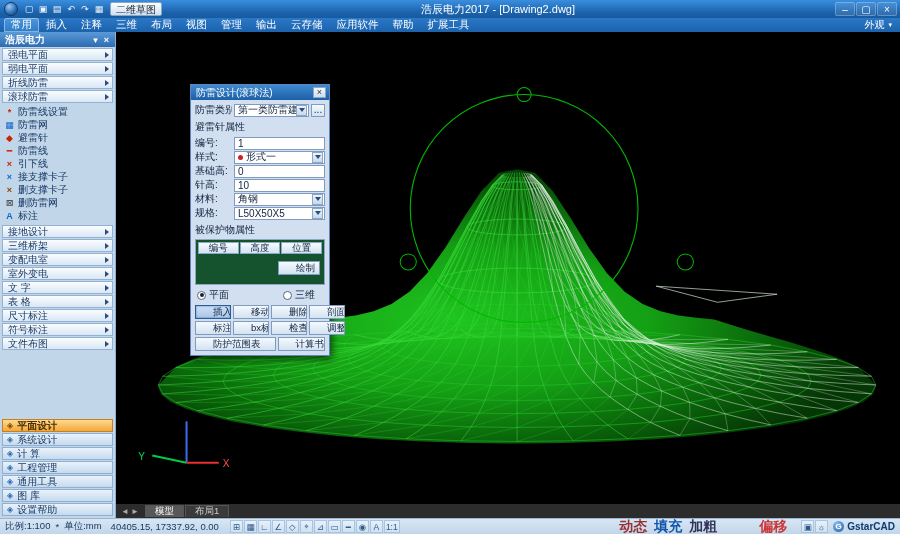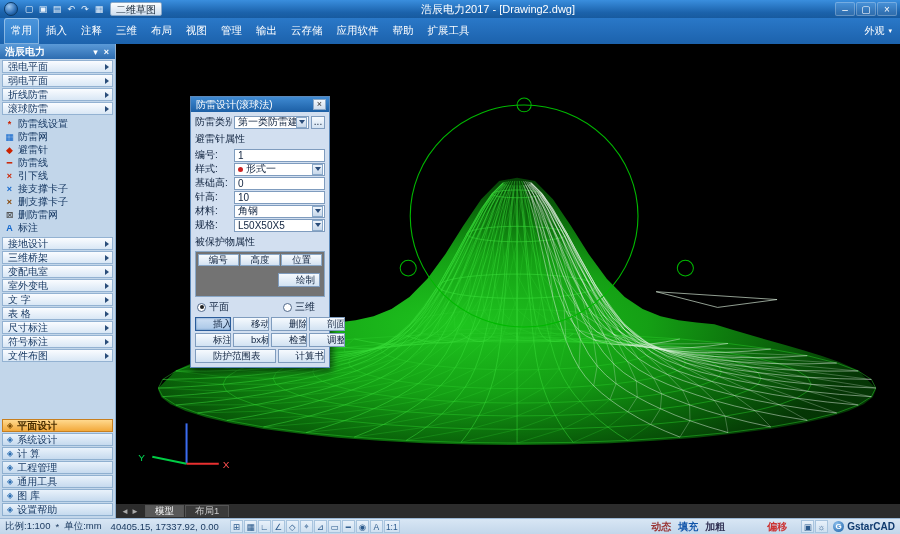--- a/index.html
+++ b/index.html
@@ -11,21 +11,21 @@
   .titlebar{height:18px;flex:none;background:linear-gradient(#3a8ede,#1b62ab 70%,#175a9f);display:flex;align-items:center;color:#fff;padding:0 3px;}
   .app-logo{width:14px;height:14px;border-radius:50%;background:radial-gradient(circle at 35% 30%,#9ec8f0,#2a6cb4 60%,#11406f);border:1px solid #0d3a66;margin:0 4px 0 1px;flex:none;}
   .qicons{display:flex;}
   .qicon{width:14px;height:14px;display:flex;align-items:center;justify-content:center;font-size:9px;color:#e8f2fc;}
   .workspace{height:14px;background:linear-gradient(#fdfefe,#cfdff0);border:1px solid #89a8c8;border-radius:2px;color:#123;font-size:10px;display:flex;align-items:center;gap:3px;padding:0 5px;margin-left:4px;flex-direction:column;}
   .workspace .arr{font-size:7px;color:#345;}
   .tb-title{flex:1;text-align:center;font-size:11px;color:#fff;white-space:nowrap;overflow:hidden;}
   .winbtn{width:20px;height:14px;display:flex;align-items:center;justify-content:center;font-size:10px;color:#fff;margin-left:1px;background:rgba(255,255,255,.10);border:1px solid rgba(255,255,255,.25);border-radius:2px;flex:none;}
 
   
-  .ribbonrow{height:26px;flex:none;background:linear-gradient(#2a78c8,#1c62ac);display:flex;align-items:flex-end;padding:0 4px;color:#fff;font-family:Liberation Serif, serif;}
+  .ribbonrow{height:14px;flex:none;background:linear-gradient(#2a78c8,#1c62ac);display:flex;align-items:flex-end;padding:0 4px;color:#fff;font-family:Liberation Serif, serif;}
   .rtabs{display:flex;align-items:flex-end;height:100%;}
   .rtab{font-size:10.5px;padding:2px 7px;height:100%;display:flex;align-items:center;white-space:nowrap;}
   .rtab.active{background:linear-gradient(#4c96dc,#2e7cc8);border-radius:3px 3px 0 0;box-shadow:inset 0 0 0 1px rgba(255,255,255,.4);}
   .rright{margin-left:auto;font-size:10px;display:flex;gap:4px;align-items:center;height:100%;padding-right:4px;}
   .rright .arr{font-size:7px;}
 
   
   .middle{flex:1;display:flex;min-height:0;}
   .sidebar{width:116px;flex:none;background:#c2d6ea;border-right:1px solid #8fb0d0;display:flex;flex-direction:column;font-size:10px;color:#11335e;overflow:hidden;}
   .sb-header{height:15px;flex:none;background:linear-gradient(#5a9ad8,#2d6cb0);color:#fff;display:flex;align-items:center;justify-content:space-between;padding:0 3px 0 5px;font-weight:bold;}
@@ -56,41 +56,41 @@
   .lttab{font-size:9.5px;color:#ccc;padding:0 9px;height:12px;display:flex;align-items:center;border:1px solid #555;border-bottom:none;background:#3a3a3a;white-space:nowrap;}
   .lttab.active{background:#585858;color:#fff;}
 
   
   .statusbar{height:16px;flex:none;background:linear-gradient(#d8e6f4,#c2d6ea);border-top:1px solid #9ab6d4;display:flex;align-items:center;font-size:9.5px;color:#17365c;padding:0 5px;gap:5px;white-space:nowrap;}
   .sb-coords{margin-left:4px;}
   .mode-icons{display:flex;gap:1px;margin-left:6px;}
   .micon{min-width:13px;height:13px;display:flex;align-items:center;justify-content:center;font-size:8.5px;color:#2c5a8c;background:linear-gradient(#e8f1fa,#cfe0f0);border:1px solid #a8c4de;padding:0 1px;}
   .sb-sp{flex:1;}
   .toggles{display:flex;gap:7px;margin-right:3px;}
-  .toggle{font-size:10px;font-weight:bold;}
+  .toggle{font-size:14px;font-weight:bold;}
   .brand{display:flex;align-items:center;gap:3px;font-weight:bold;color:#0f3a6e;font-size:10px;}
   .brand-logo{width:11px;height:11px;border-radius:50%;background:radial-gradient(circle at 35% 30%,#8cc0ee,#1b5fa5);color:#fff;font-size:8px;display:flex;align-items:center;justify-content:center;}
 
   
   .dialog{position:absolute;left:74px;top:52px;width:140px;background:#d2dff0;border:1px solid #5c88b8;box-shadow:2px 3px 8px rgba(0,0,0,.65);font-size:10px;color:#10233f;}
   .dlg-title{height:15px;background:linear-gradient(#3f8ad2,#1c5fa5);color:#fff;display:flex;align-items:center;justify-content:space-between;padding:0 3px 0 5px;white-space:nowrap;}
   .dlg-close{width:13px;height:11px;background:linear-gradient(#f4f8fc,#cfdded);color:#333;border:1px solid #8aa8c8;display:flex;align-items:center;justify-content:center;font-size:9px;line-height:1;flex:none;}
   .dlg-body{padding:3px 4px 4px;display:flex;flex-direction:column;gap:2px;}
   .dlg-row{display:flex;align-items:center;gap:2px;min-width:0;}
   .dlg-label{width:37px;flex:none;white-space:nowrap;overflow:hidden;}
   .dlg-field{flex:1;height:13px;background:#fff;border:1px solid #7f9cbe;display:flex;align-items:center;padding:0 1px 0 3px;min-width:0;overflow:hidden;}
   .fval{white-space:nowrap;overflow:hidden;}
   .ddbtn{margin-left:auto;width:11px;height:11px;background:linear-gradient(#eef4fb,#c8d8ea);border:1px solid #8aa8c8;display:none;align-items:center;justify-content:center;flex:none;}
   .ddbtn::after{content:"";width:0;height:0;border-top:4px solid #2a4d7a;border-left:3px solid transparent;border-right:3px solid transparent;}
   .dlg-field.select .ddbtn{display:flex;}
   .bullet{display:none;width:5px;height:5px;background:#cc2222;border-radius:50%;margin-right:3px;flex:none;}
   .bullet.on{display:inline-block;}
   .dlg-more{width:14px;height:13px;background:linear-gradient(#f6fafe,#d2e2f2);border:1px solid #7f9cbe;display:flex;align-items:center;justify-content:center;line-height:0;flex:none;}
   .dlg-section{margin-top:1px;white-space:nowrap;}
-  .dlg-table{border:1px solid #8aa8c8;background:#737373;padding:2px;}
+  .dlg-table{border:1px solid #8aa8c8;background:#14532d;padding:2px;}
   .dlg-thead{display:flex;gap:1px;}
   .th{flex:1;height:12px;background:linear-gradient(#f8fbfe,#d4e2f2);border:1px solid #8aa8c8;display:flex;align-items:center;justify-content:center;font-size:9.5px;white-space:nowrap;}
   .dlg-tbody{height:28px;display:flex;align-items:center;justify-content:flex-end;padding:2px;}
   .dlg-btn{height:14px;background:linear-gradient(#f6fafe,#d2e2f2);border:1px solid #7f9cbe;font-size:9.5px;color:#10233f;font-family:inherit;white-space:nowrap;overflow:hidden;padding:0 17px;}
   .dlg-btn.draw{width:42px;}
   .dlg-btn.active{border-color:#2a5c9a;background:linear-gradient(#cfe0f4,#a9c7e7);box-shadow:inset 0 0 2px #4a7ab0;}
   .dlg-btns{display:grid;grid-template-columns:repeat(4,1fr);gap:2px;}
   .dlg-btns.wide{grid-template-columns:1.7fr 1fr;}
   .radios{justify-content:space-between;padding:1px 10px 1px 2px;}
   .radio{display:flex;align-items:center;}

